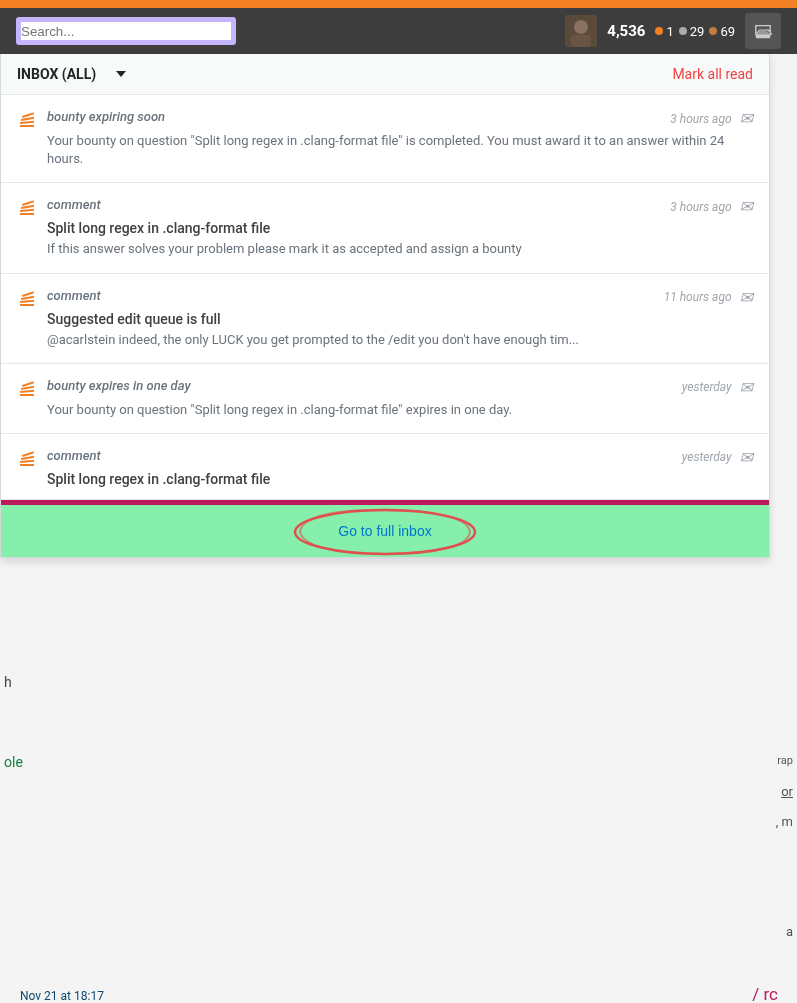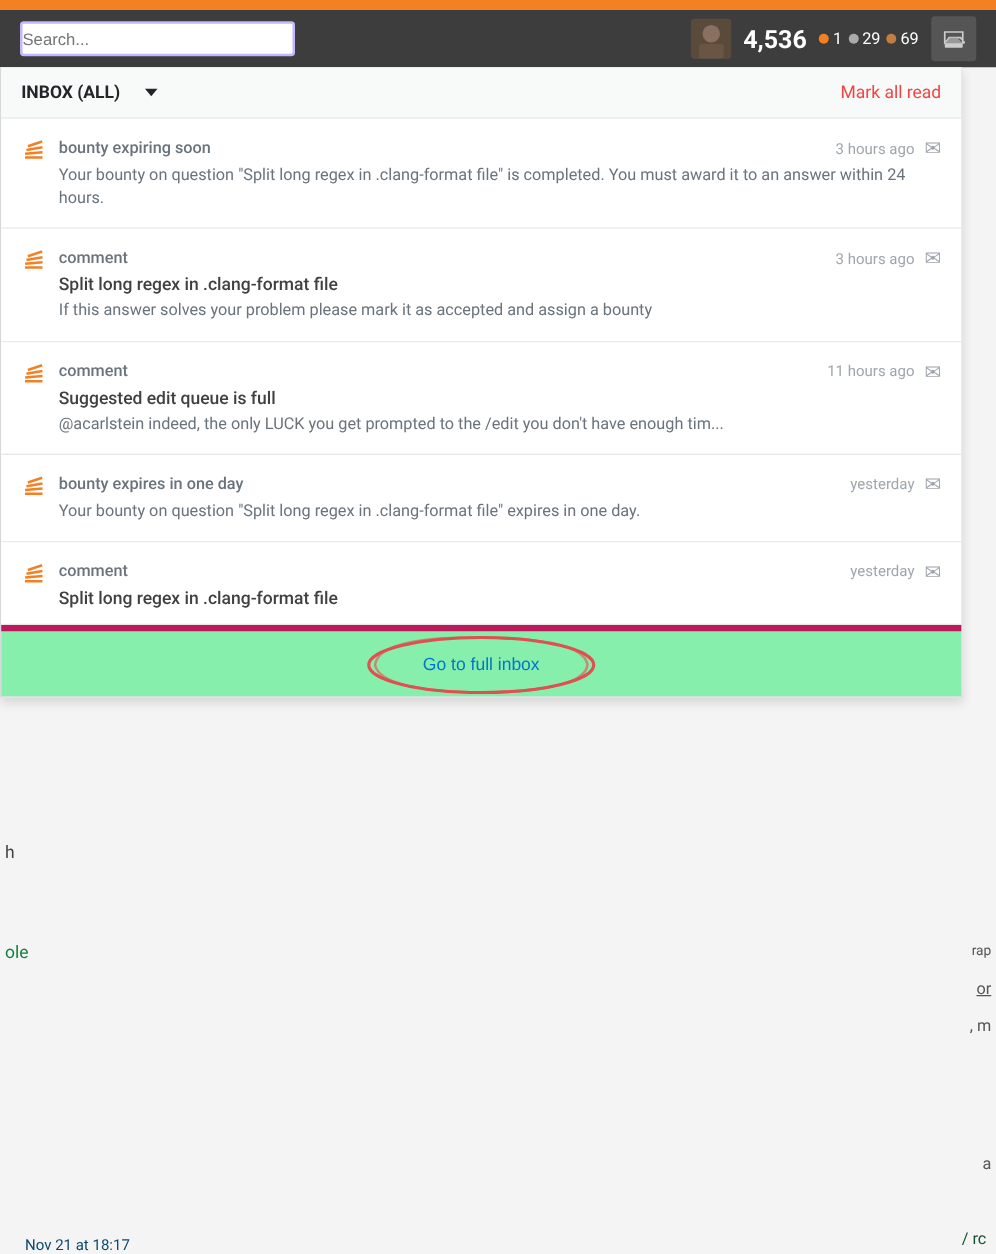--- a/index.html
+++ b/index.html
@@ -27,21 +27,21 @@
       display: flex;
       align-items: center;
       padding: 0 16px;
       gap: 12px;
     }
 
     .search-box {
       width: 220px;
       height: 28px;
       background: #fff;
-      border: 2px solid #c4b5fd;
+      border: 5px solid #c4b5fd;
       border-radius: 3px;
     }
 
     .header-right {
       display: flex;
       align-items: center;
       gap: 10px;
       margin-left: auto;
     }
 
@@ -49,21 +49,21 @@
       width: 32px;
       height: 32px;
       border-radius: 3px;
       background: #555;
       overflow: hidden;
       flex-shrink: 0;
     }
 
     .rep-count {
       color: #fff;
-      font-size: 20px;
+      font-size: 15px;
       font-weight: bold;
     }
 
     .badge-group {
       display: flex;
       align-items: center;
       gap: 5px;
     }
 
     .badge {
@@ -172,23 +172,24 @@
       width: 20px;
       height: 20px;
     }
 
     .notif-content {
       flex: 1;
     }
 
     .notif-header-line {
       display: flex;
-      align-items: center;
+      align-items: flex-start;
       justify-content: space-between;
       margin-bottom: 4px;
+      font-style: italic;
     }
 
     .notif-type {
       font-size: 13px;
       color: #6a737c;
       font-weight: 500;
     }
 
     .notif-time-group {
       display: flex;
@@ -299,21 +300,21 @@
 
   <div style="position:absolute; left:4px; top:120px; font-size:14px; color:#444;">o!</div>
   <div style="position:absolute; left:4px; top:380px; font-size:14px; color:#444;">St</div>
   <div style="position:absolute; left:4px; top:620px; font-size:14px; color:#444;">h</div>
   <div style="position:absolute; left:4px; top:700px; font-size:14px; color:#15803d;">ole</div>
 
   <div style="position:absolute; right:4px; top:700px; font-size:11px; color:#555;">rap</div>
   <div style="position:absolute; right:4px; top:730px; font-size:13px; color:#555;text-decoration:underline;">or</div>
   <div style="position:absolute; right:4px; top:760px; font-size:13px; color:#555;">, m</div>
   <div style="position:absolute; right:4px; top:870px; font-size:13px; color:#555;">a</div>
-  <div style="position:absolute; right:8px; top:930px; font-size:13px; color:#14532d;">/ rc</div>
+  <div style="position:absolute; right:19px; top:930px; font-size:17px; color:#be185d;">/ rc</div>
 
 </div>
 
 <div class="dropdown-panel">
 
   <div class="panel-header">
     <div class="inbox-title">
       <span>INBOX (ALL)</span>
       <span class="chevron-down"></span>
     </div>

